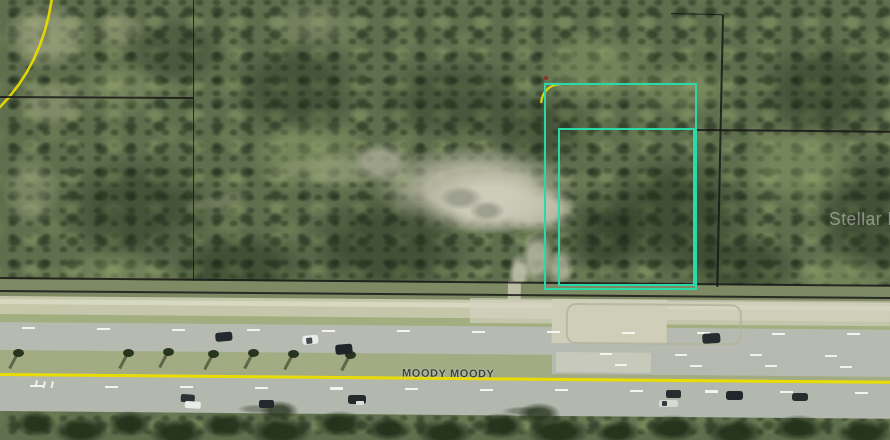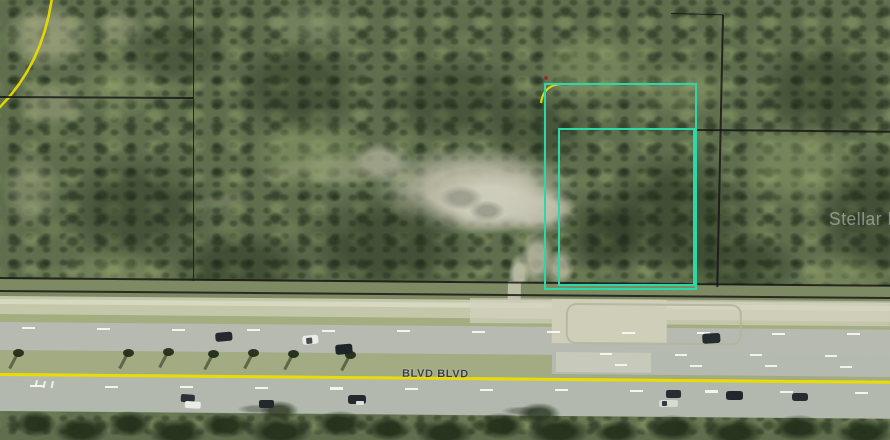--- a/index.html
+++ b/index.html
@@ -31,21 +31,21 @@
 </head>
 <body>
 
 <div id="stage">
 
   <svg id="curves" width="890" height="440">
     <path fill="none" stroke-width="2.6" opacity="0.95" d="M52,-2 C46,40 30,78 -3,110" stroke="#e8db00"></path>
     <path fill="none" stroke-width="2.2" opacity="0.95" d="M541,103 Q543,86 560,84" stroke="#e8db00"></path>
   </svg>
 
-  <div id="road-label">BLVD BLVD</div>
+  <div id="road-label">MOODY MOODY</div>
 
   <div id="watermark">Stellar MLS</div>
 
 <div class="sp" style="left: 368px; top: 142px; width: 215px; height: 95px; background: radial-gradient(closest-side, rgba(188, 186, 166, 0.9) 45%, transparent 95%); border-radius: 50%; z-index: 2;"></div>
     <div class="sp" style="left: 420px; top: 168px; width: 140px; height: 68px; background: radial-gradient(closest-side, rgba(206, 204, 186, 0.95) 45%, transparent 95%); border-radius: 50%; z-index: 2;"></div>
     <div class="sp" style="left: 345px; top: 140px; width: 70px; height: 45px; background: radial-gradient(closest-side, rgba(180, 180, 158, 0.7) 45%, transparent 95%); border-radius: 50%; z-index: 2;"></div>
     <div class="sp" style="left: 495px; top: 185px; width: 85px; height: 50px; background: radial-gradient(closest-side, rgba(200, 198, 180, 0.85) 45%, transparent 95%); border-radius: 50%; z-index: 2;"></div>
     <div class="sp" style="left: 520px; top: 228px; width: 34px; height: 60px; background: radial-gradient(closest-side, rgba(194, 192, 172, 0.75) 45%, transparent 95%); border-radius: 50%; z-index: 2;"></div>
     <div class="sp" style="left: 508px; top: 252px; width: 22px; height: 44px; background: radial-gradient(closest-side, rgba(200, 198, 178, 0.8) 45%, transparent 95%); border-radius: 50%; z-index: 2;"></div>
     <div class="sp" style="left: 545px; top: 248px; width: 30px; height: 40px; background: radial-gradient(closest-side, rgba(190, 188, 166, 0.7) 45%, transparent 95%); border-radius: 50%; z-index: 2;"></div>

